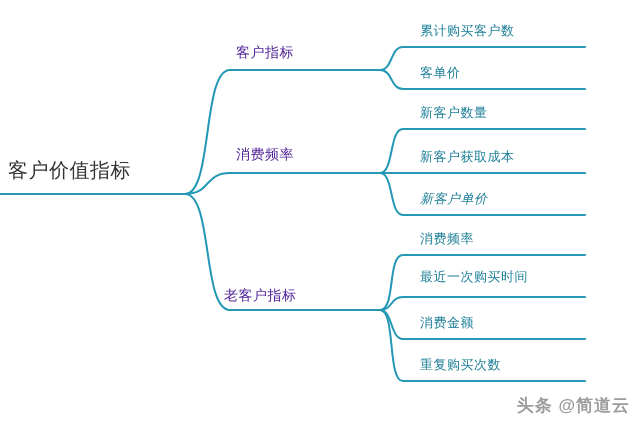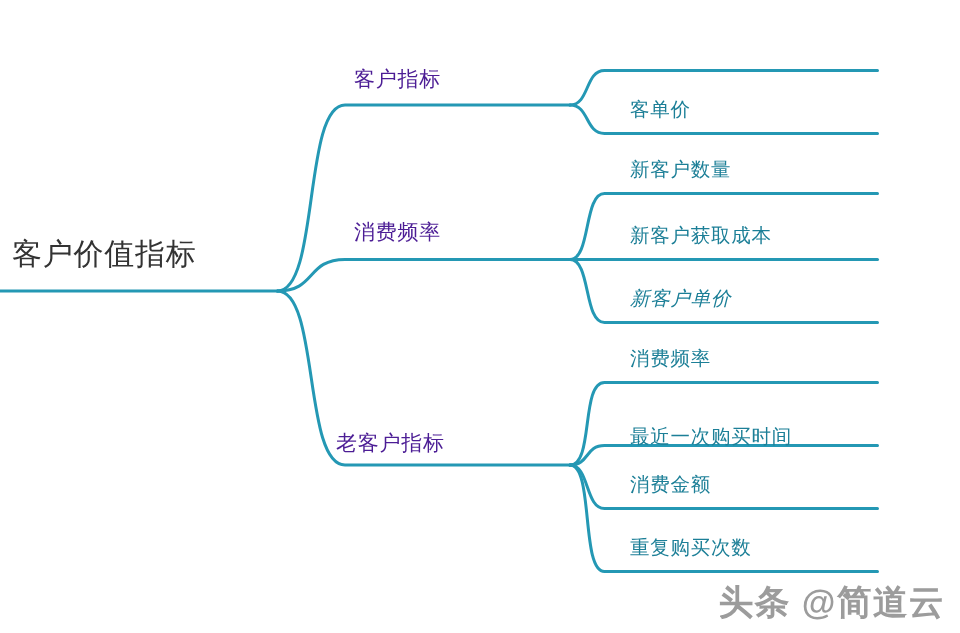--- a/index.html
+++ b/index.html
@@ -40,21 +40,21 @@
   }
   .leaf-node {
     font-size: 13px;
     color: #1c7f97;
     letter-spacing: 0.5px;
   }
   .watermark {
     position: absolute;
     right: 10px;
     bottom: 5px;
-    font-size: 23px;
+    font-size: 17px;
     font-weight: bold;
     color: #9c9c9c;
     letter-spacing: 1px;
     text-shadow: 1px 1px 0 #ffffff, 2px 2px 1px rgba(255,255,255,0.85), -1px -1px 0 rgba(255,255,255,0.6);
   }
 </style>
 </head>
 <body>
 
 <div class="stage">
@@ -79,26 +79,27 @@
     <path d="M 380 310 C 393 310 390 339 403 339 H 585"></path>
     <path d="M 380 310 C 396 310 387 381 403 381 H 585"></path>
   </svg>
 
   <span class="node root-node" style="left:8px; top:160px;">客户价值指标</span>
 
   <span class="node branch-node" style="left:236px; top:45px;">客户指标</span>
   <span class="node branch-node" style="left:236px; top:147px;">消费频率</span>
   <span class="node branch-node" style="left:224px; top:288px;">老客户指标</span>
 
+  <span class="node leaf-node" style="left:420px; top:24px;">累计购买客户数</span>
   <span class="node leaf-node" style="left:420px; top:66px;text-align:center;">客单价</span>
 
   <span class="node leaf-node" style="left:420px; top:106px;">新客户数量</span>
   <span class="node leaf-node" style="left:420px; top:150px;">新客户获取成本</span>
   <span class="node leaf-node" style="left:420px; top:192px;font-style:italic;">新客户单价</span>
 
   <span class="node leaf-node" style="left:420px; top:232px;text-align:right;">消费频率</span>
-  <span class="node leaf-node" style="left:420px; top:284px;">最近一次购买时间</span>
+  <span class="node leaf-node" style="left:420px; top:270px;">最近一次购买时间</span>
   <span class="node leaf-node" style="left:420px; top:316px;">消费金额</span>
   <span class="node leaf-node" style="left:420px; top:358px;">重复购买次数</span>
 
   <div class="watermark">头条 @简道云</div>
 
 </div>
 
 </body></html>

